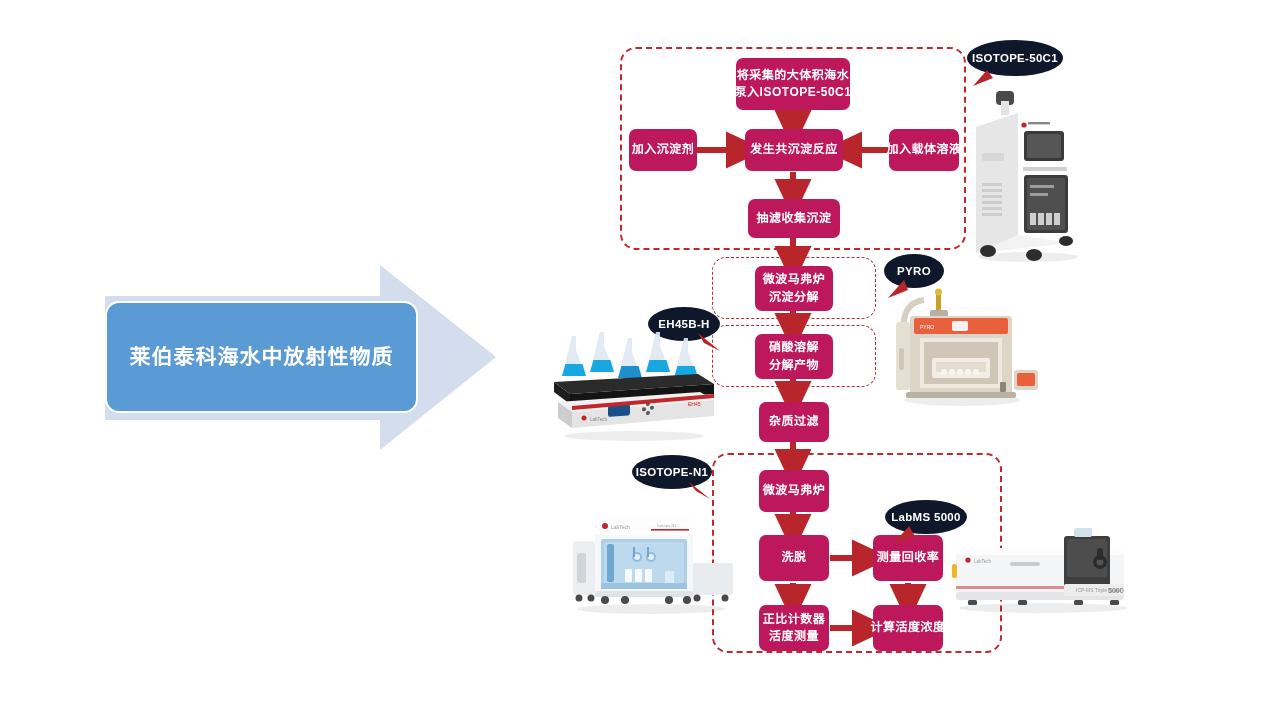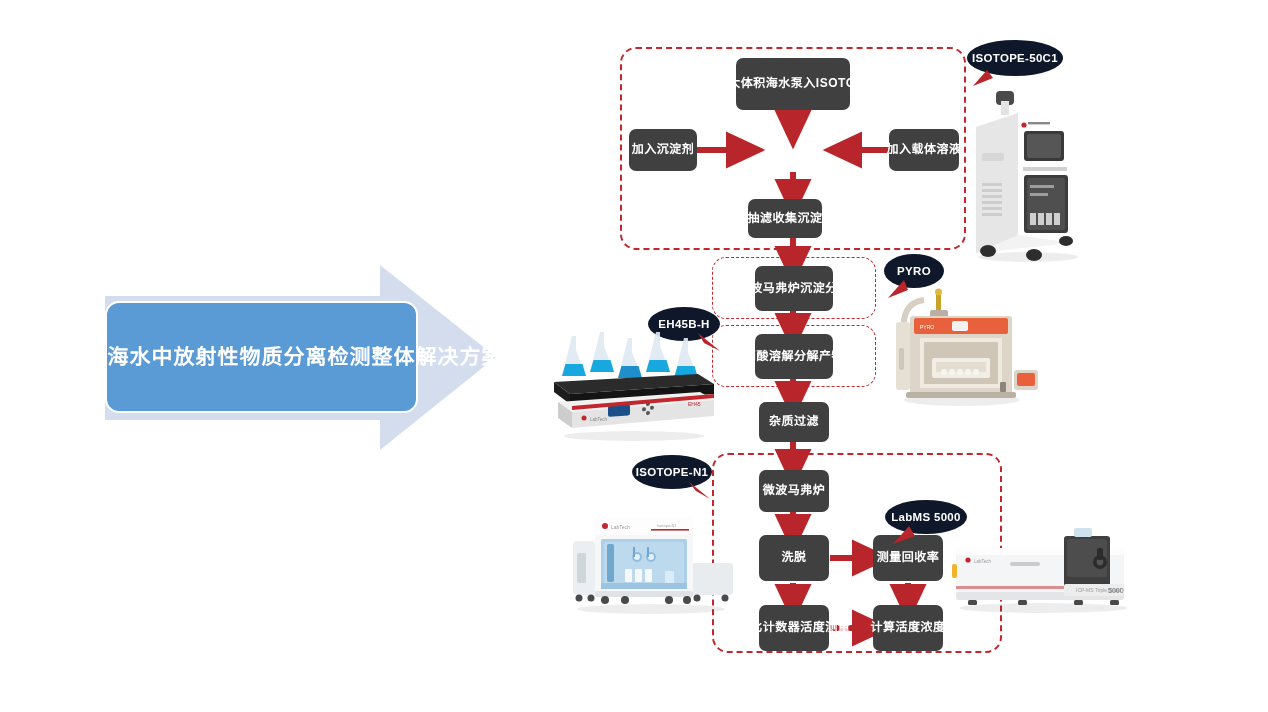--- a/index.html
+++ b/index.html
@@ -12,22 +12,22 @@
   .arrow-shape{position:absolute;left:100px;top:262px;width:400px;height:196px;}
   .arrow-shape svg{display:block;width:400px;height:196px;}
   .banner-card{position:absolute;left:105px;top:301px;width:313px;height:112px;
     background:#5B9BD5;border:2px solid #ffffff;border-radius:14px;
     display:flex;flex-direction:row;align-items:center;justify-content:center;
     color:#ffffff;font-size:21px;font-weight:700;letter-spacing:1px;line-height:1.55;
     box-sizing:border-box;}
   .banner-card div{white-space:nowrap;}
 
   
-  .node{position:absolute;background:#404040;border-radius:7px;color:#fff;
-    display:flex;flex-direction:row;align-items:center;justify-content:center;
+  .node{position:absolute;background:#be185d;border-radius:7px;color:#fff;
+    display:flex;flex-direction:column;align-items:center;justify-content:center;
     font-size:12px;font-weight:700;line-height:1.45;text-align:center;
     box-sizing:border-box;letter-spacing:.5px;}
   .node span{white-space:nowrap;display:block;}
 
   
   .group{position:absolute;border:2px dashed #C1272D;border-radius:16px;
     background:transparent;box-sizing:border-box;}
   .group.thin{border-width:1.5px;border-radius:14px;}
 
   
@@ -49,21 +49,20 @@
 <div id="stage">
 
   <div class="arrow-shape">
     <svg viewBox="0 0 400 196" xmlns="http://www.w3.org/2000/svg">
       <polygon points="5,34 280,34 280,3 396,95 280,188 280,158 5,158" fill="#D3DDEE"></polygon>
     </svg>
   </div>
 
   <div class="banner-card">
     <div>莱伯泰科海水中放射性物质</div>
-    <div>分离检测整体解决方案</div>
   </div>
 
   <div class="group" style="left:620px;top:47px;width:346px;height:203px;"></div>
 
   <div class="group thin" style="left:712px;top:257px;width:164px;height:62px;"></div>
 
   <div class="group thin" style="left:712px;top:325px;width:164px;height:62px;"></div>
 
   <div class="group" style="left:712px;top:453px;width:290px;height:200px;"></div>
 
@@ -105,26 +104,29 @@
 
   <div class="node" style="left:736px;top:58px;width:114px;height:52px;">
     <span>将采集的大体积海水</span>
     <span>泵入ISOTOPE-50C1</span>
   </div>
 
   <div class="node" style="left:629px;top:129px;width:68px;height:42px;">
     <span>加入沉淀剂</span>
   </div>
 
+  <div class="node" style="left:745px;top:129px;width:98px;height:42px;">
+    <span>发生共沉淀反应</span>
+  </div>
 
   <div class="node" style="left:889px;top:129px;width:70px;height:42px;">
     <span>加入载体溶液</span>
   </div>
 
-  <div class="node" style="left:748px;top:199px;width:74px;height:39px;">
+  <div class="node" style="left:748px;top:199px;width:92px;height:39px;">
     <span>抽滤收集沉淀</span>
   </div>
 
   <div class="node" style="left:755px;top:266px;width:78px;height:45px;">
     <span>微波马弗炉</span>
     <span>沉淀分解</span>
   </div>
 
   <div class="node" style="left:755px;top:334px;width:78px;height:45px;">
     <span>硝酸溶解</span>

